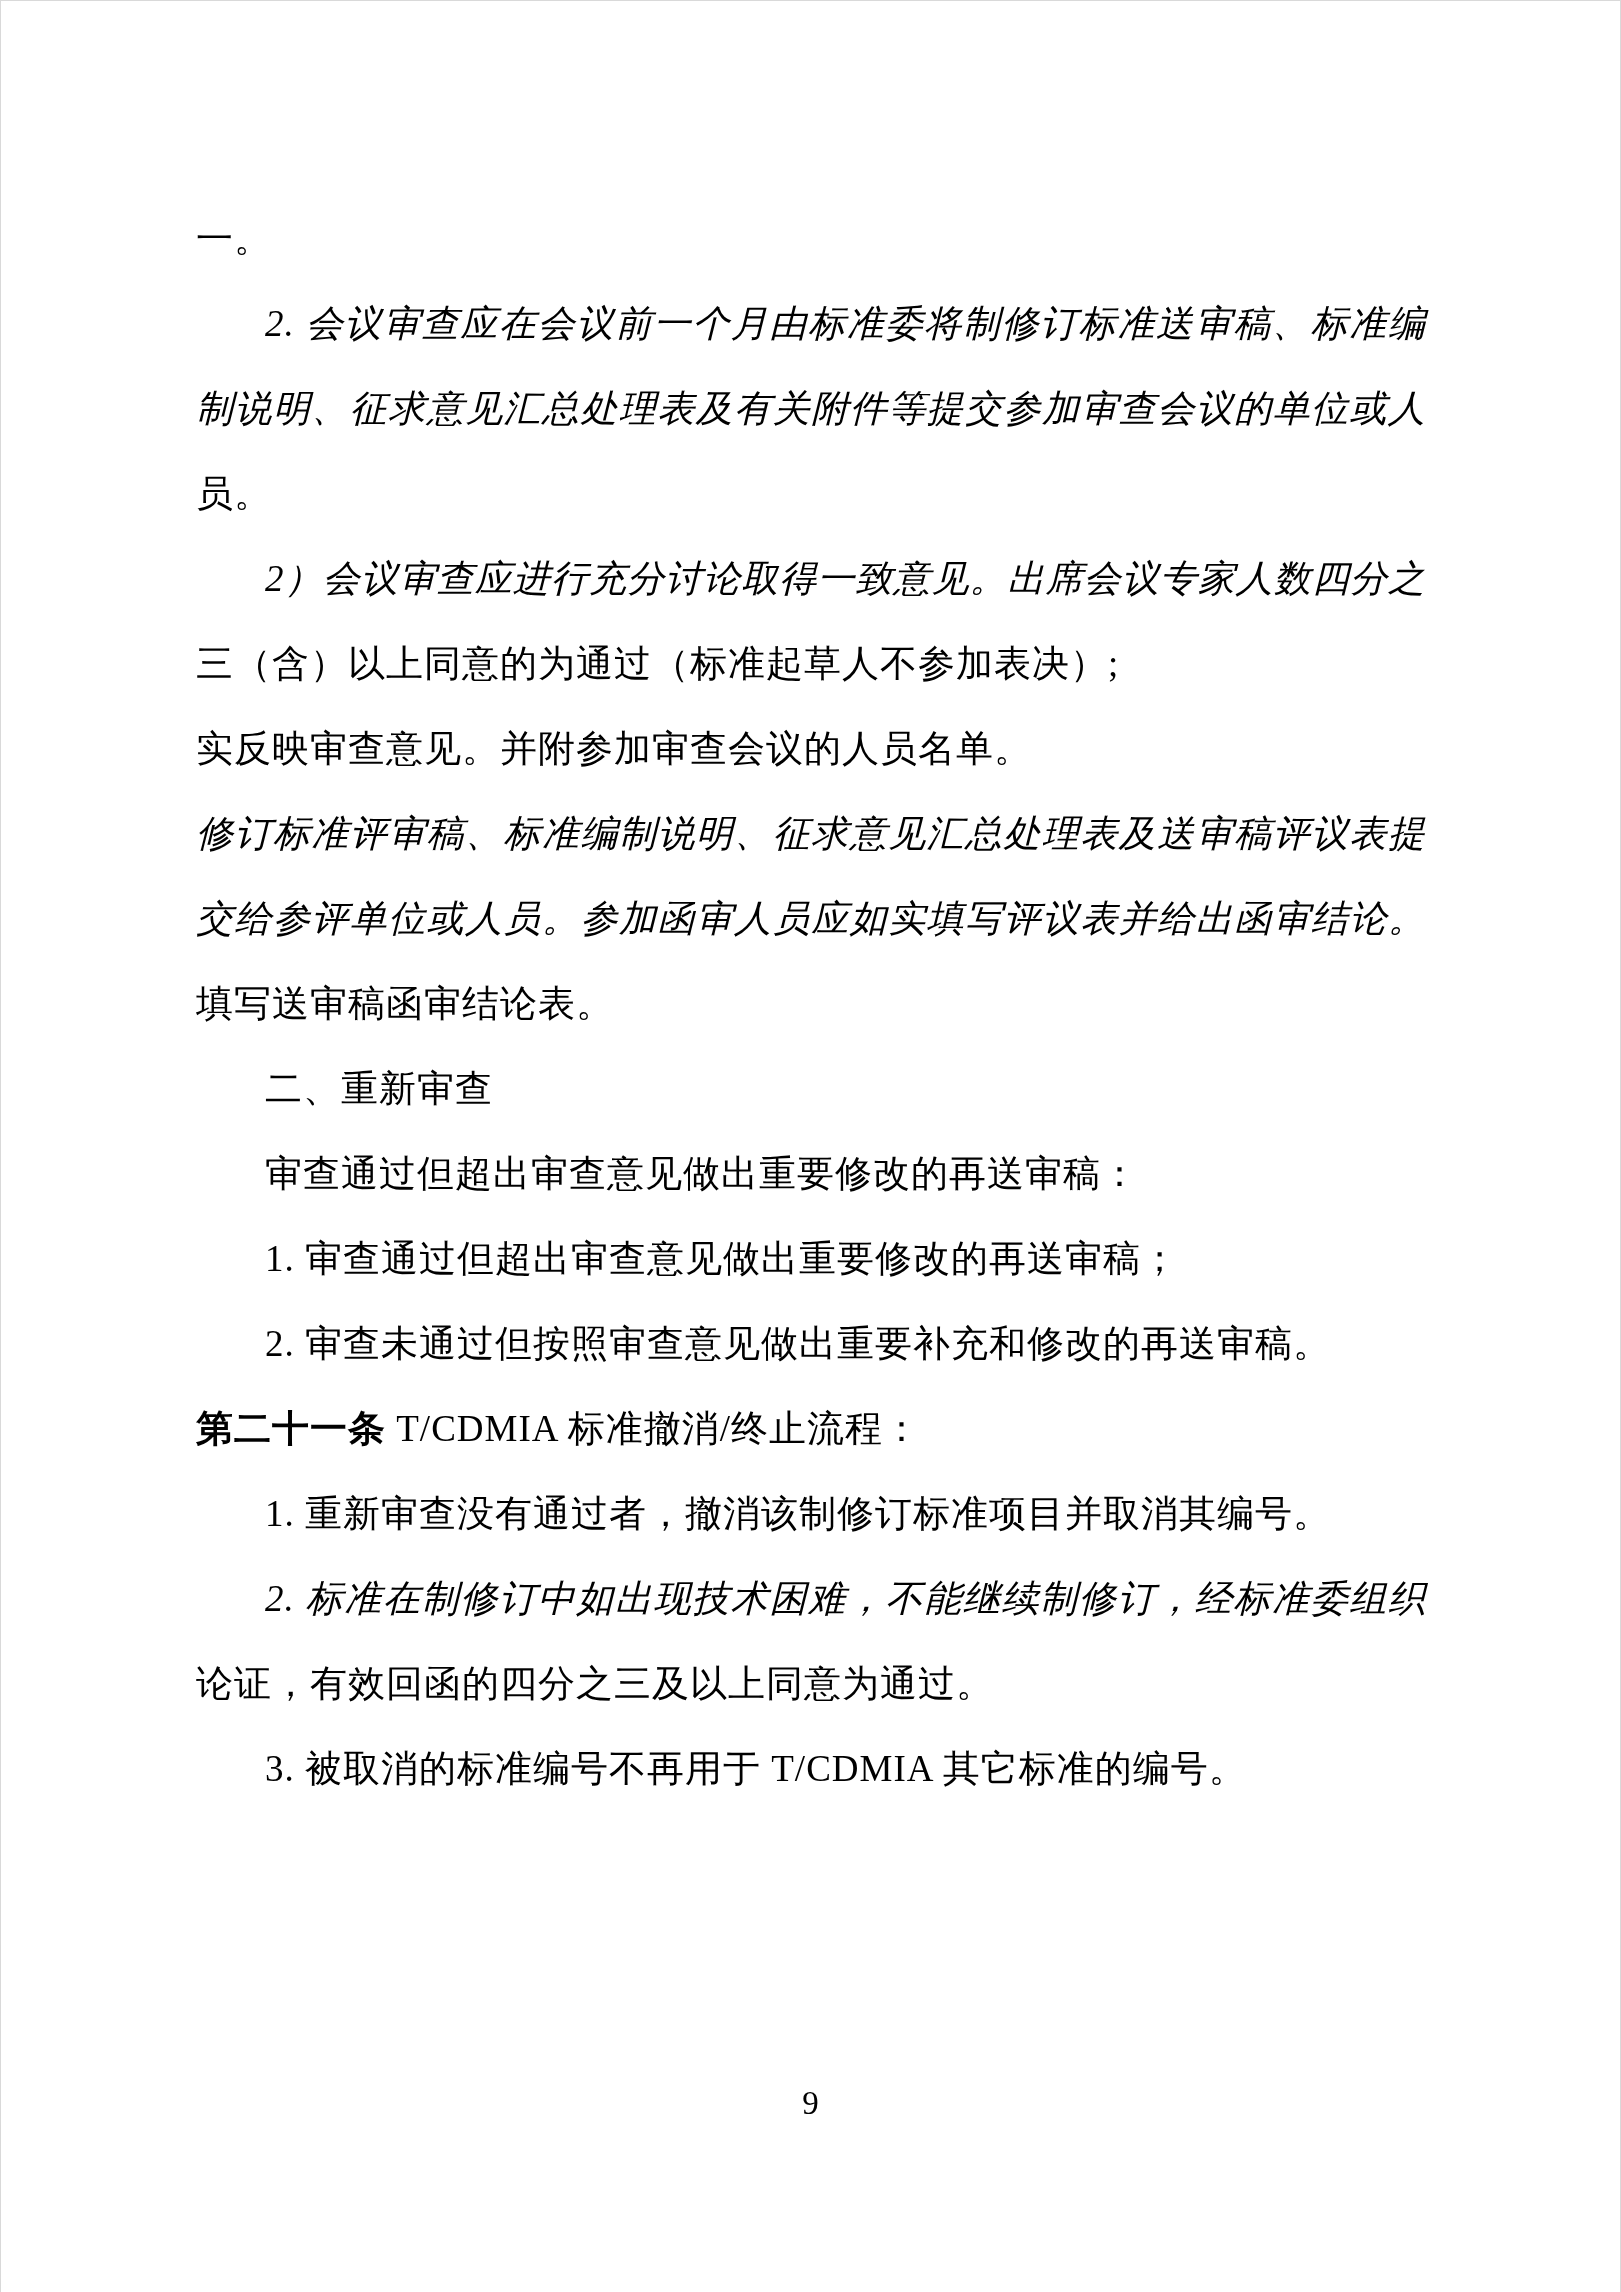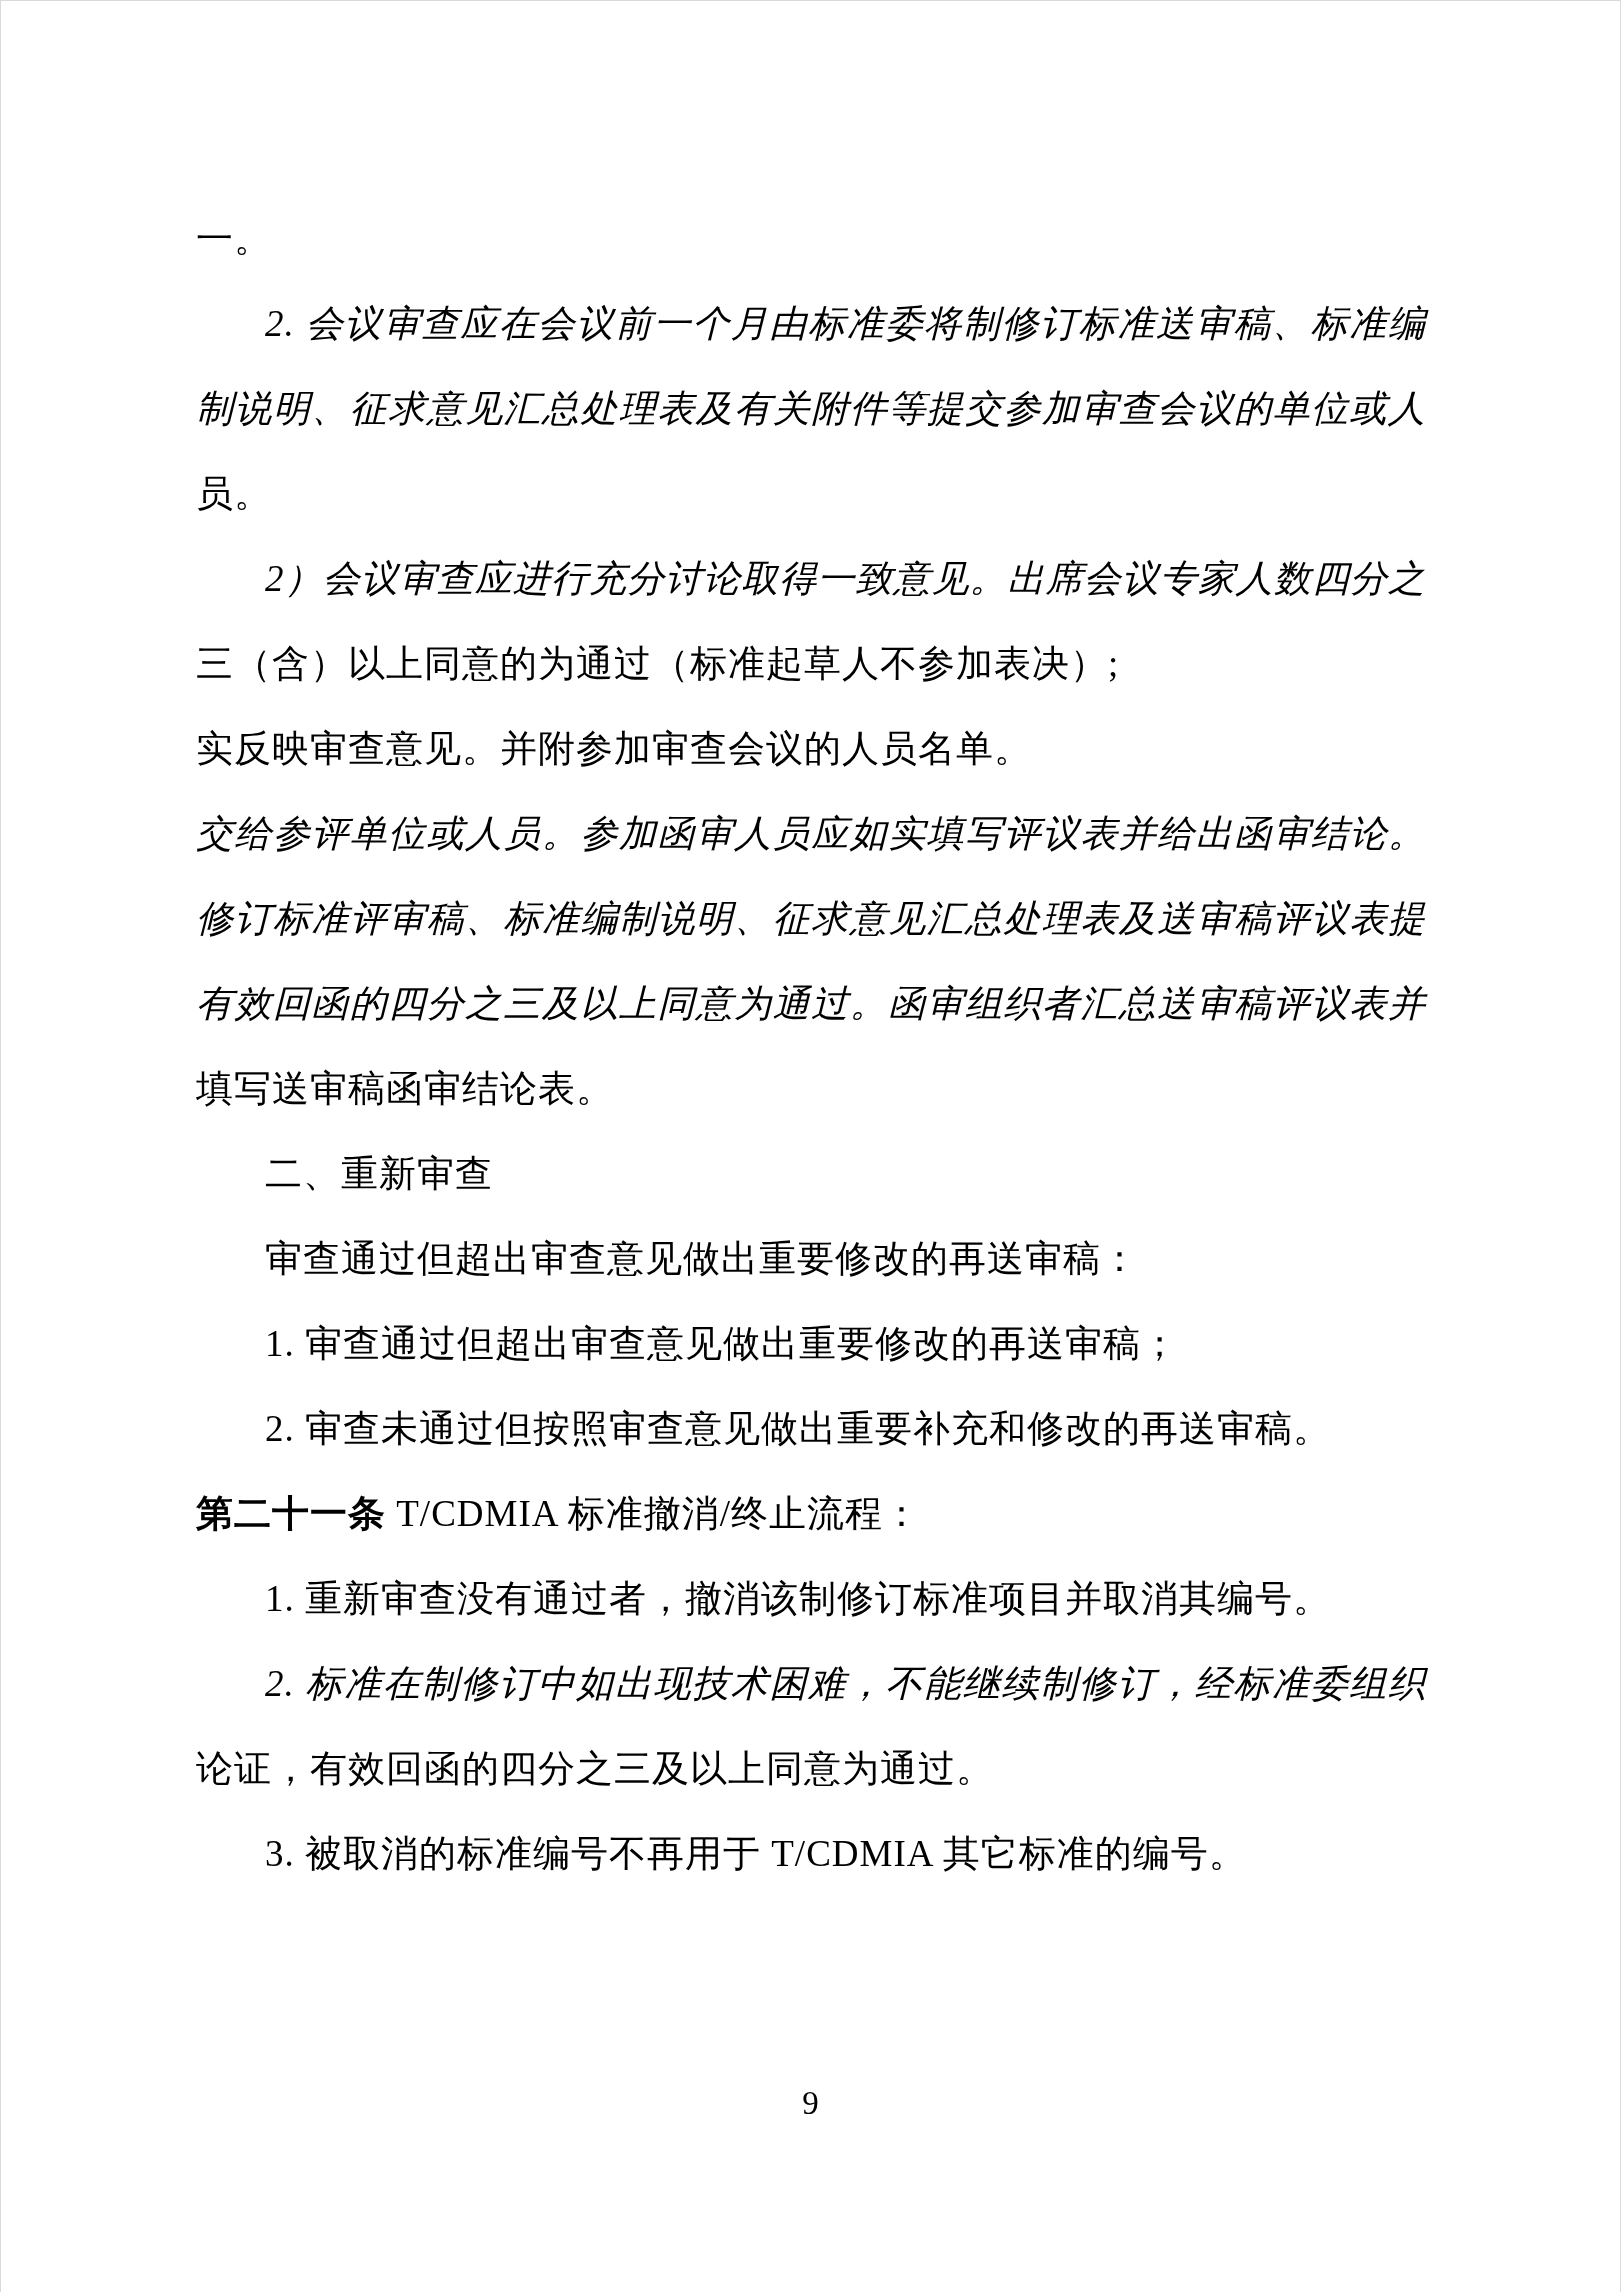--- a/index.html
+++ b/index.html
@@ -65,23 +65,22 @@
 
 <div class="page">
   <div class="text-block">
       <div class="line">一。</div>
       <div class="line indent justify">2. 会议审查应在会议前一个月由标准委将制修订标准送审稿、标准编</div>
       <div class="line justify">制说明、征求意见汇总处理表及有关附件等提交参加审查会议的单位或人</div>
       <div class="line">员。</div>
       <div class="line indent justify">2）会议审查应进行充分讨论取得一致意见。出席会议专家人数四分之</div>
       <div class="line">三（含）以上同意的为通过（标准起草人不参加表决）;</div>
       <div class="line">实反映审查意见。并附参加审查会议的人员名单。</div>
+      <div class="line justify">修订标准评审稿、标准编制说明、征求意见汇总处理表及送审稿评议表提</div>
       <div class="line justify">交给参评单位或人员。参加函审人员应如实填写评议表并给出函审结论。</div>
-      <div class="line justify">修订标准评审稿、标准编制说明、征求意见汇总处理表及送审稿评议表提</div>
-      <div class="line justify">有效回函的四分之三及以上同意为通过。函审组织者汇总送审稿评议表并</div>
       <div class="line">填写送审稿函审结论表。</div>
       <div class="line indent">二、重新审查</div>
       <div class="line indent">审查通过但超出审查意见做出重要修改的再送审稿：</div>
       <div class="line indent">1. 审查通过但超出审查意见做出重要修改的再送审稿；</div>
       <div class="line indent">2. 审查未通过但按照审查意见做出重要补充和修改的再送审稿。</div>
       <div class="line"><span class="bold">第二十一条</span><span class=""> T/CDMIA 标准撤消/终止流程：</span></div>
       <div class="line indent">1. 重新审查没有通过者，撤消该制修订标准项目并取消其编号。</div>
       <div class="line indent justify">2. 标准在制修订中如出现技术困难，不能继续制修订，经标准委组织</div>
       <div class="line">论证，有效回函的四分之三及以上同意为通过。</div>
       <div class="line indent">3. 被取消的标准编号不再用于 T/CDMIA 其它标准的编号。</div>

